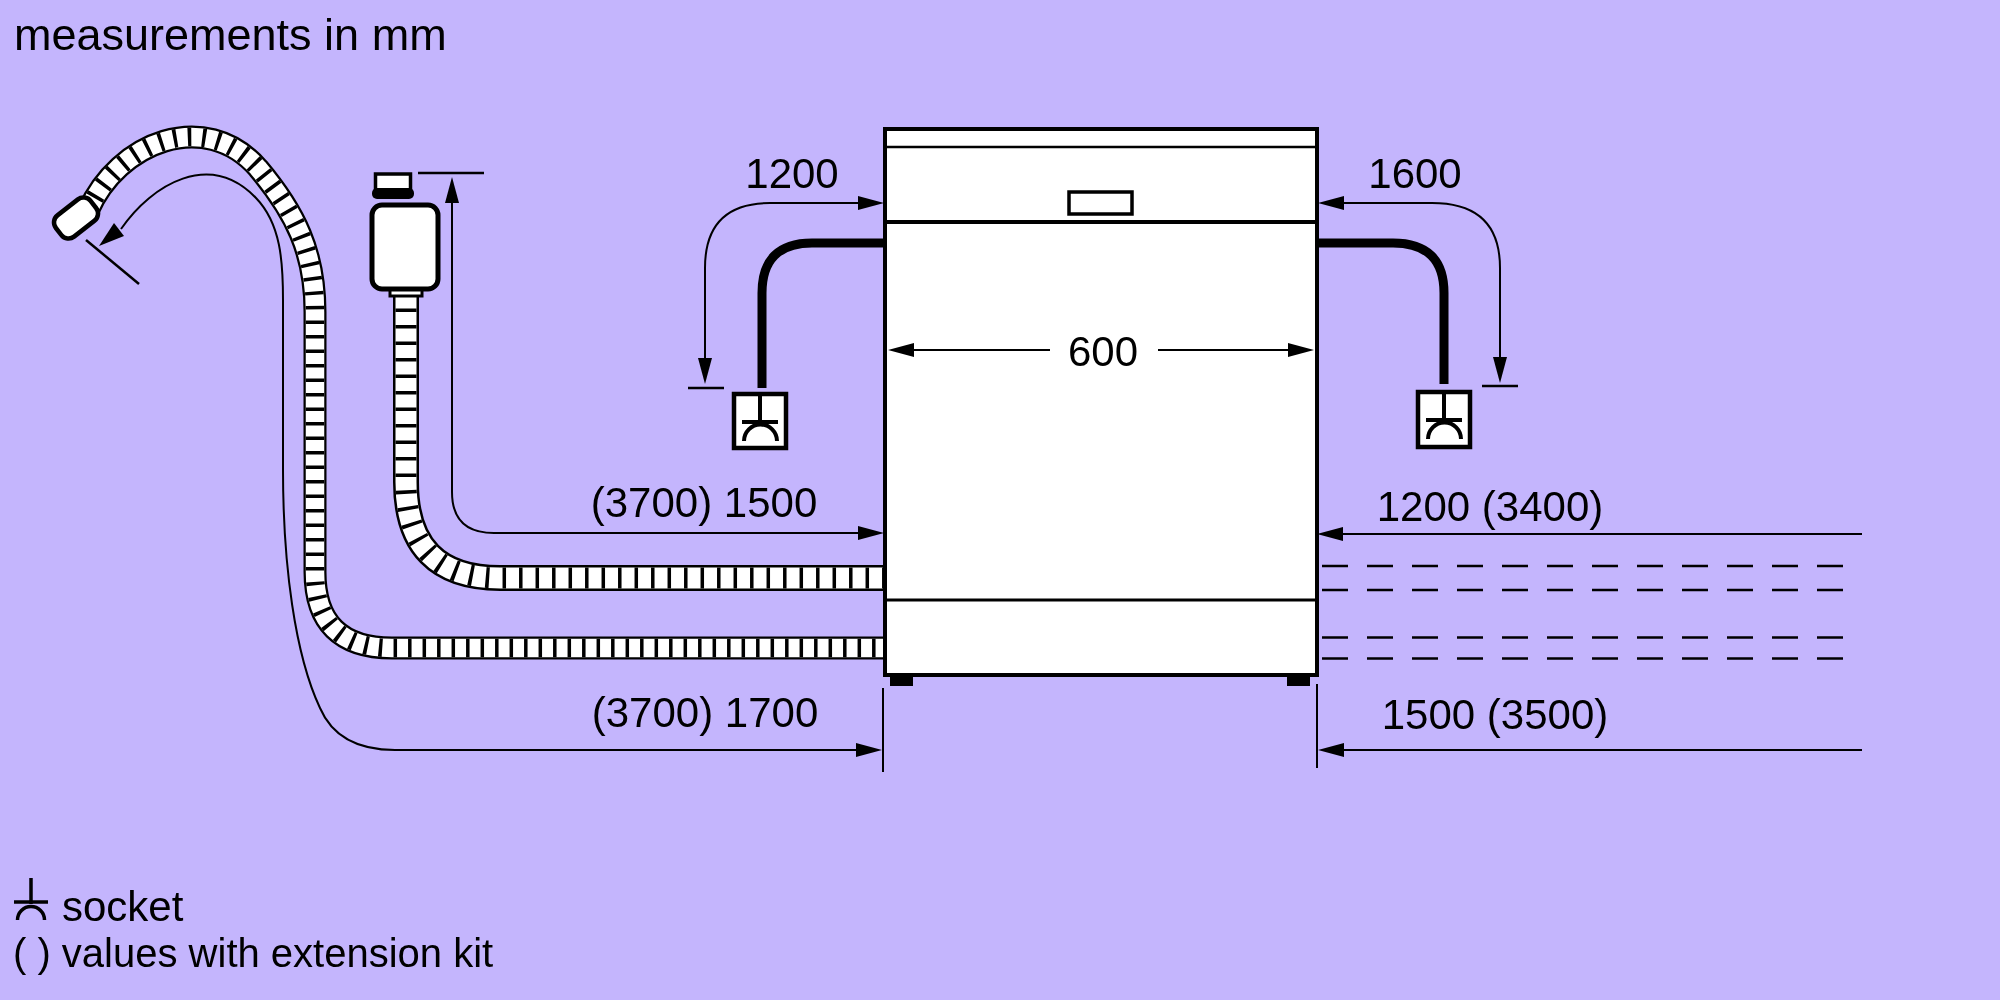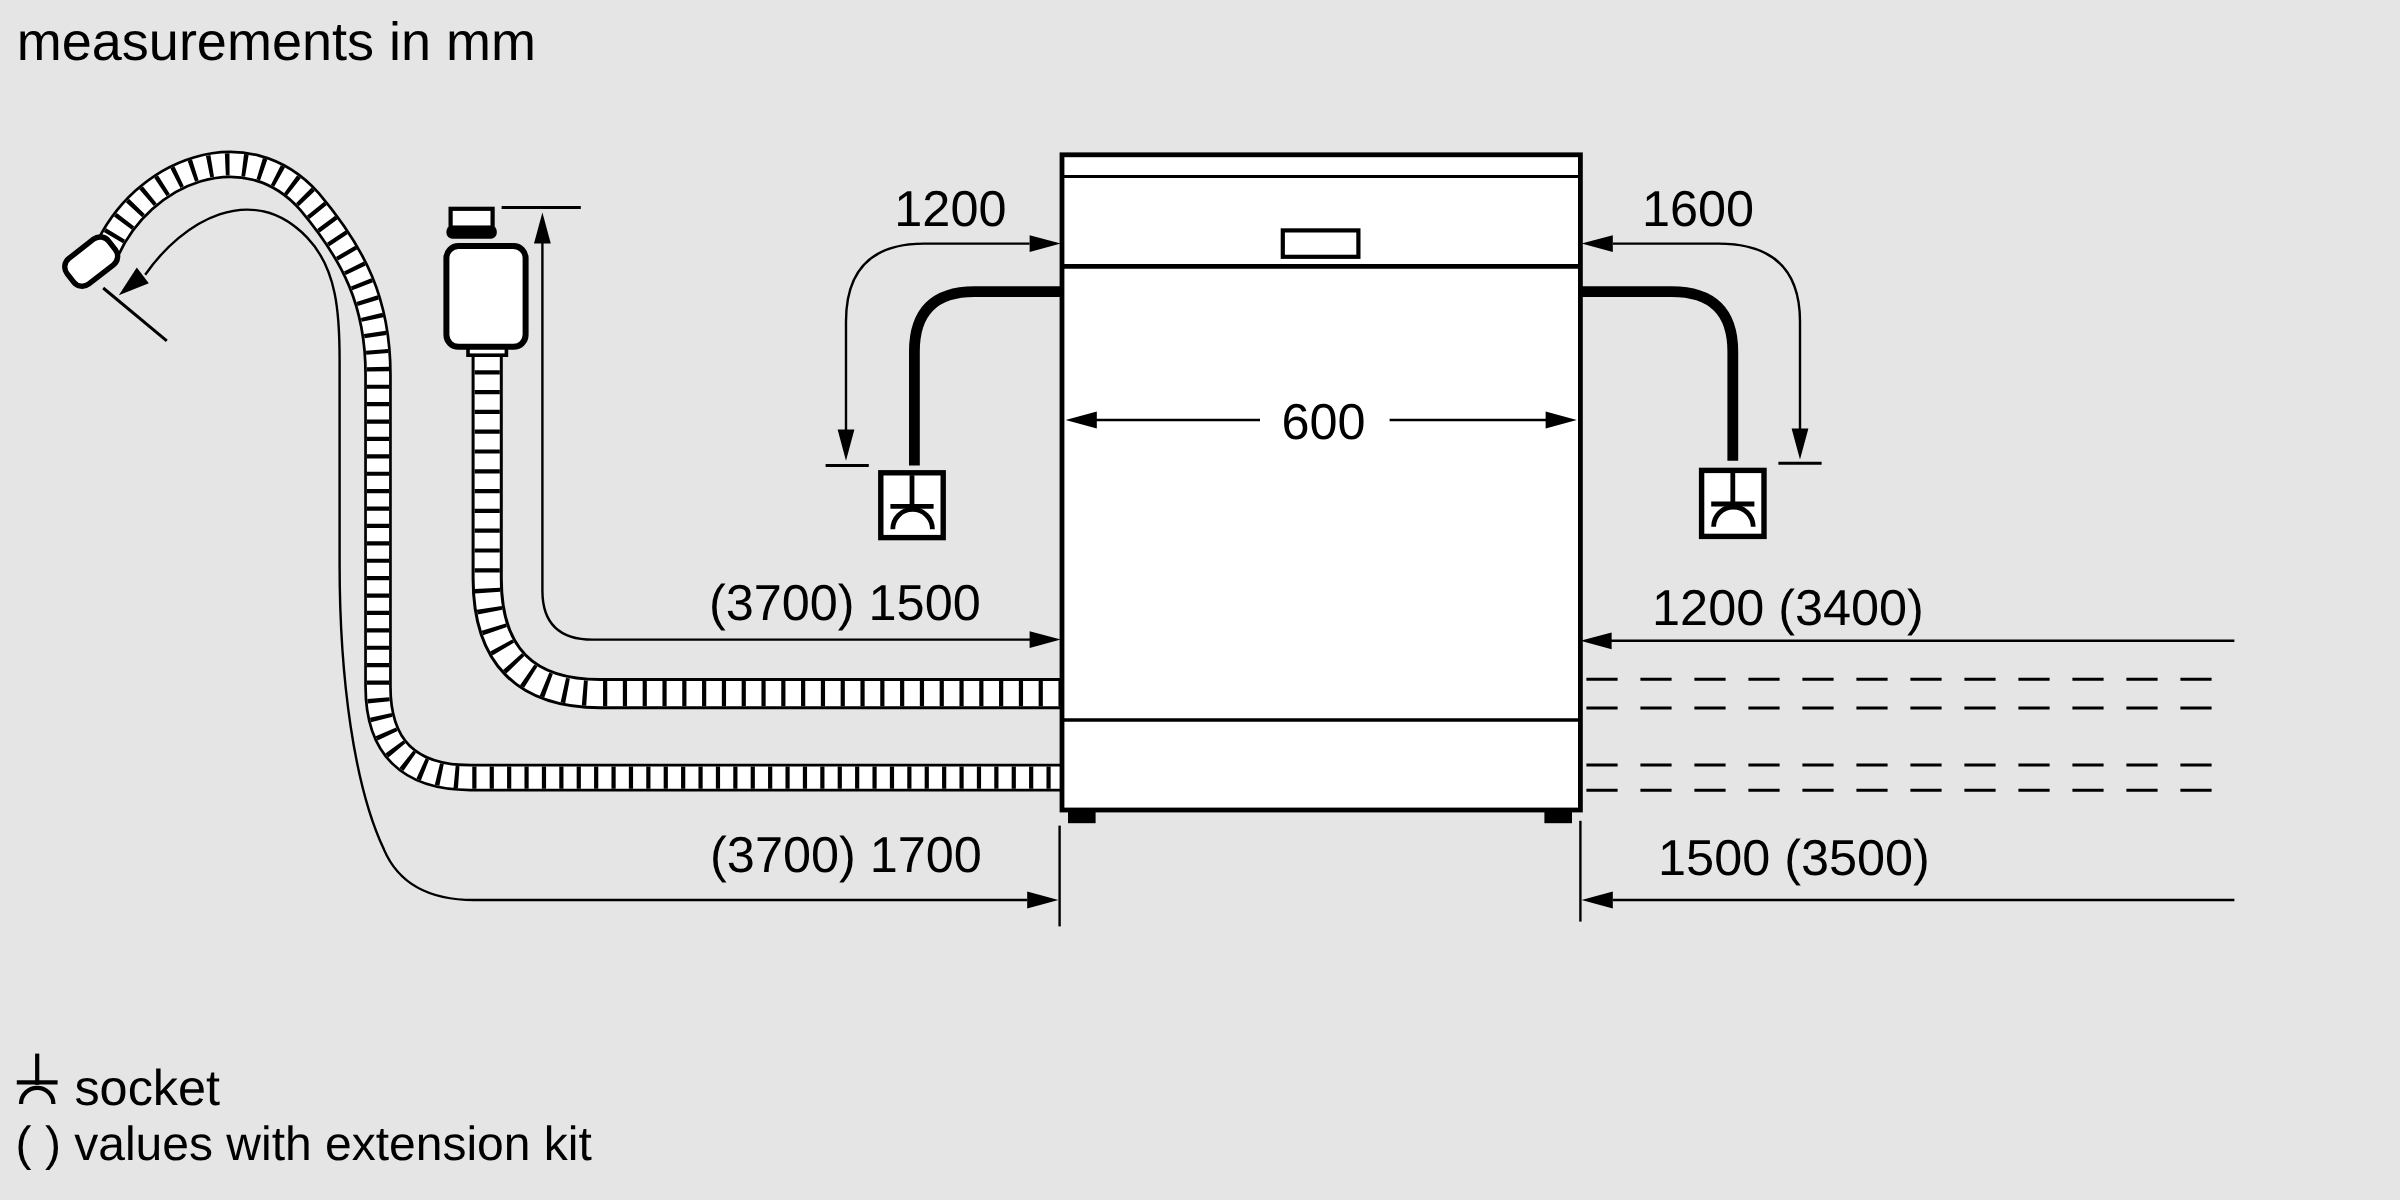--- a/index.html
+++ b/index.html
@@ -4,21 +4,21 @@
 <style>
   html, body {
     margin: 0;
     padding: 0;
     background: #ffffff;
   }
   .stage {
     position: relative;
     width: 2000px;
     height: 1000px;
-    background: #e5e5e5;
+    background: #c4b5fd;
     overflow: hidden;
     text-decoration: underline;
   }
   svg {
     display: block;
     width: 2000px;
     height: 1000px;
   }
   text {
     font-family: "Liberation Sans", "DejaVu Sans", sans-serif;

